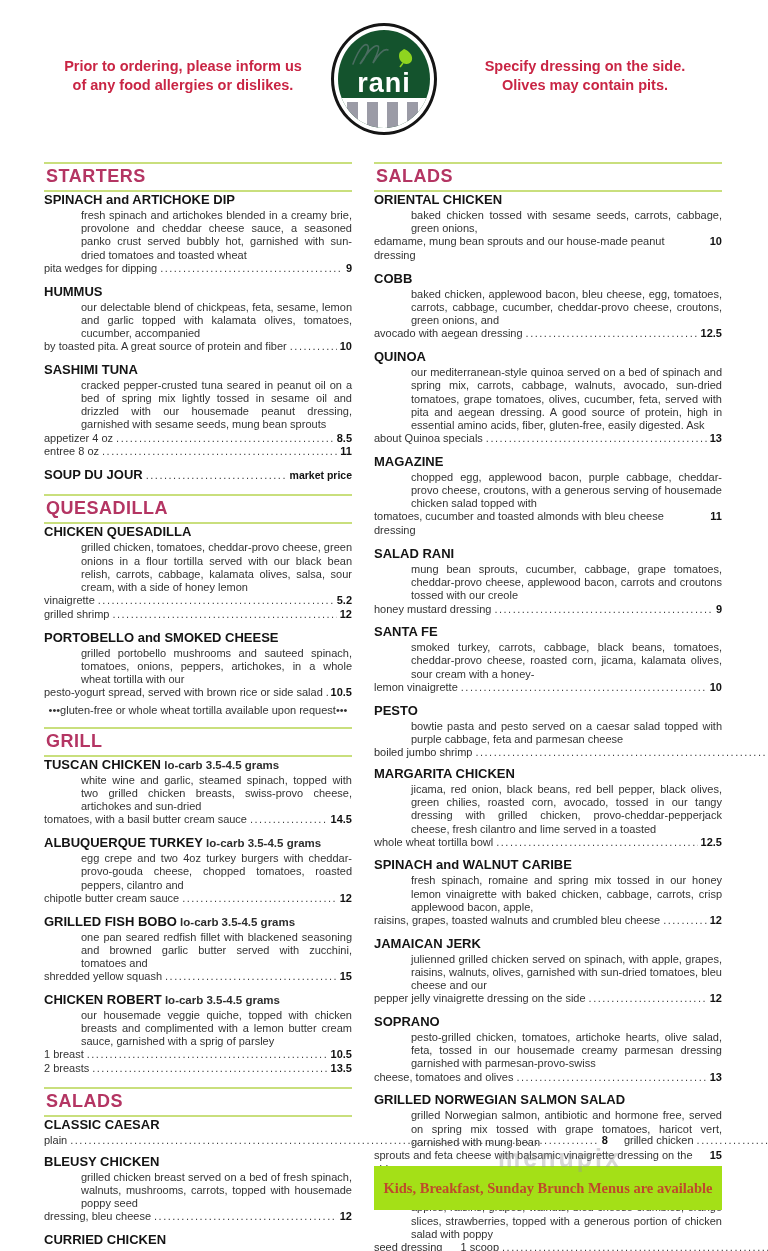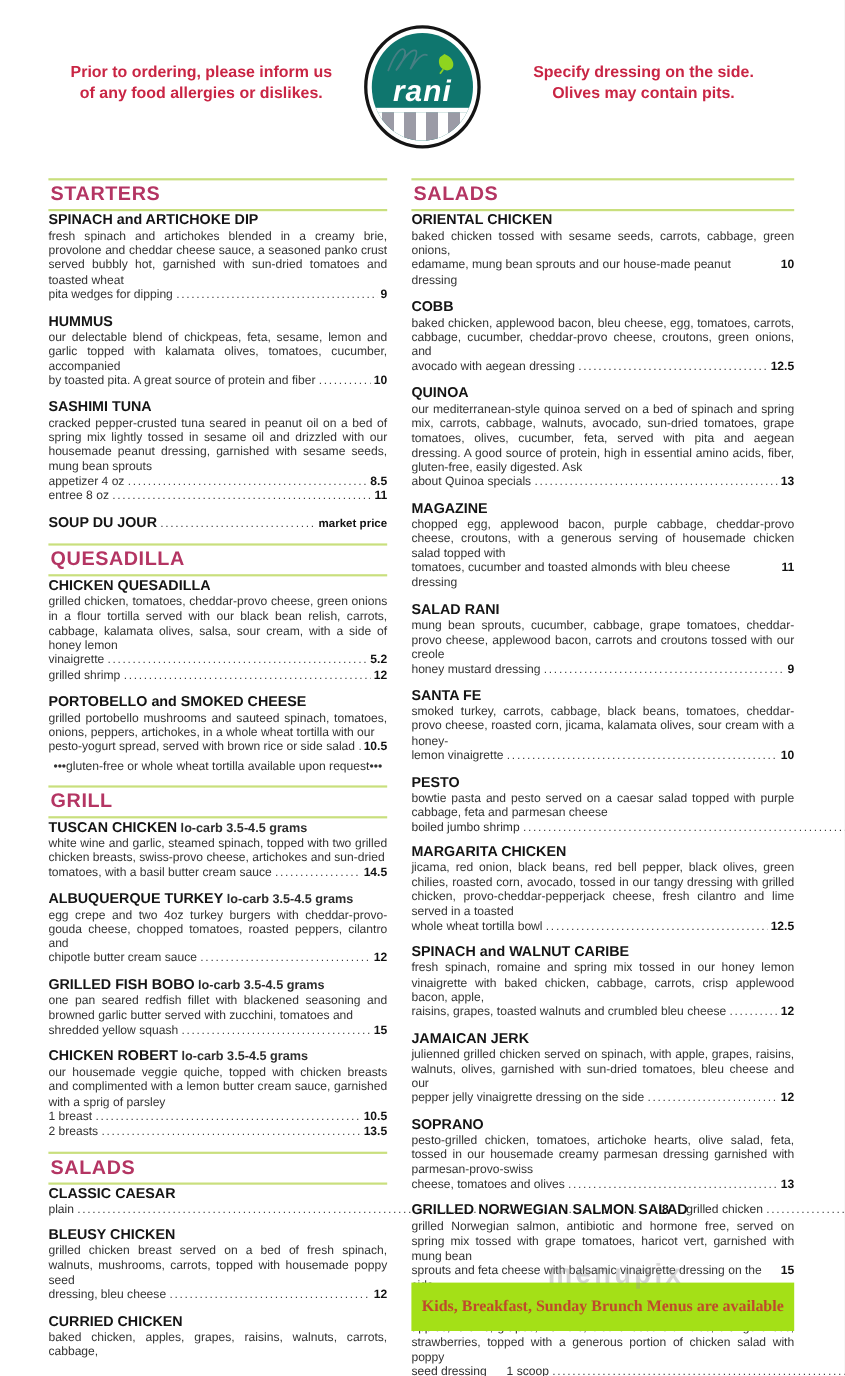--- a/index.html
+++ b/index.html
@@ -21,21 +21,21 @@
     line-height:1.3; color:#c92544;
   }
   .logo-outer {
     width:106px; height:112px; border-radius:50%;
     background:#fff; border:3px solid #151515; flex:0 0 auto;
     display:flex; align-items:center; justify-content:center;
     margin-top:6px;
   }
   .logo-inner {
     width:92px; height:98px; border-radius:50%; overflow:hidden;
-    position:relative; background:#0f766e;font-style:italic;
+    position:relative; background:#14532d;
   }
   .logo-stripes {
     position:absolute; bottom:0; left:0; right:0; height:30px;
     border-top:4px solid #ffffff;
     background:repeating-linear-gradient(90deg,#ffffff 0 9px,#9b9ba6 9px 20px);
   }
   .logo-word {
     position:absolute; top:38px; left:0; width:100%; text-align:center;
     color:#ffffff; font-weight:bold; font-size:27px; letter-spacing:1px;
   }
@@ -52,21 +52,21 @@
   .section-title {
     font-size:18px; font-weight:bold; letter-spacing:.5px;
     color:#b43563; padding:2px 0 3px 2px;
   }
   .sec-body { padding-top:0; }
 
   .item { margin-bottom:8px; }
   .item-name { font-size:13px; font-weight:bold; color:#141414; margin-bottom:2px; }
   .item-name .suffix { font-weight:bold; font-size:11.5px; color:#2e2e2e; }
   .item-desc {
-    font-size:11px; line-height:1.2; color:#333; text-align:justify;
+    font-size:11px; line-height:1.2; color:#333; text-align:justify;margin-left:37px;
   }
   .price-row {
     display:flex; align-items:baseline; font-size:11px; line-height:1.25; color:#333;
   }
   .price-row .label { white-space:pre-wrap; }
   .leader { flex:1; overflow:hidden; height:12px; margin:0 3px; }
   .leader::after {
     content:"....................................................................................................................";
     letter-spacing:1.5px; color:#3c3c3c; font-size:11px;
   }

